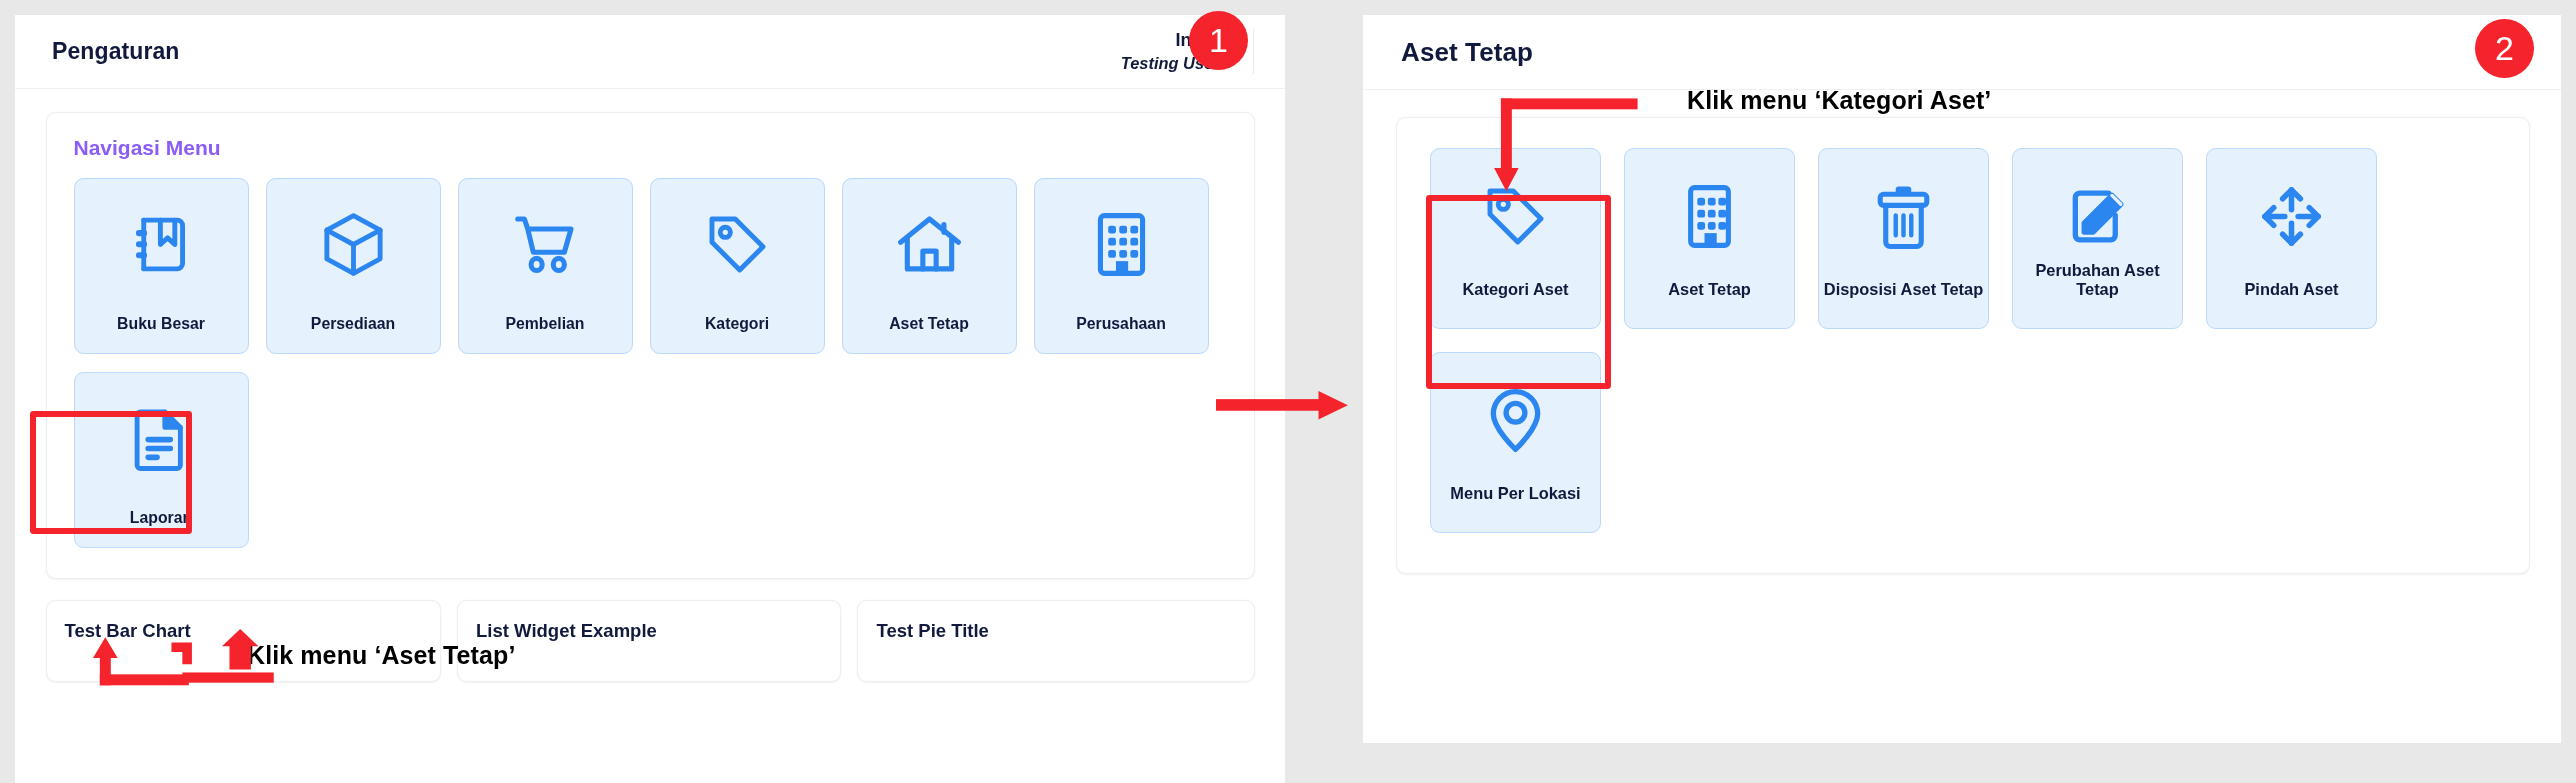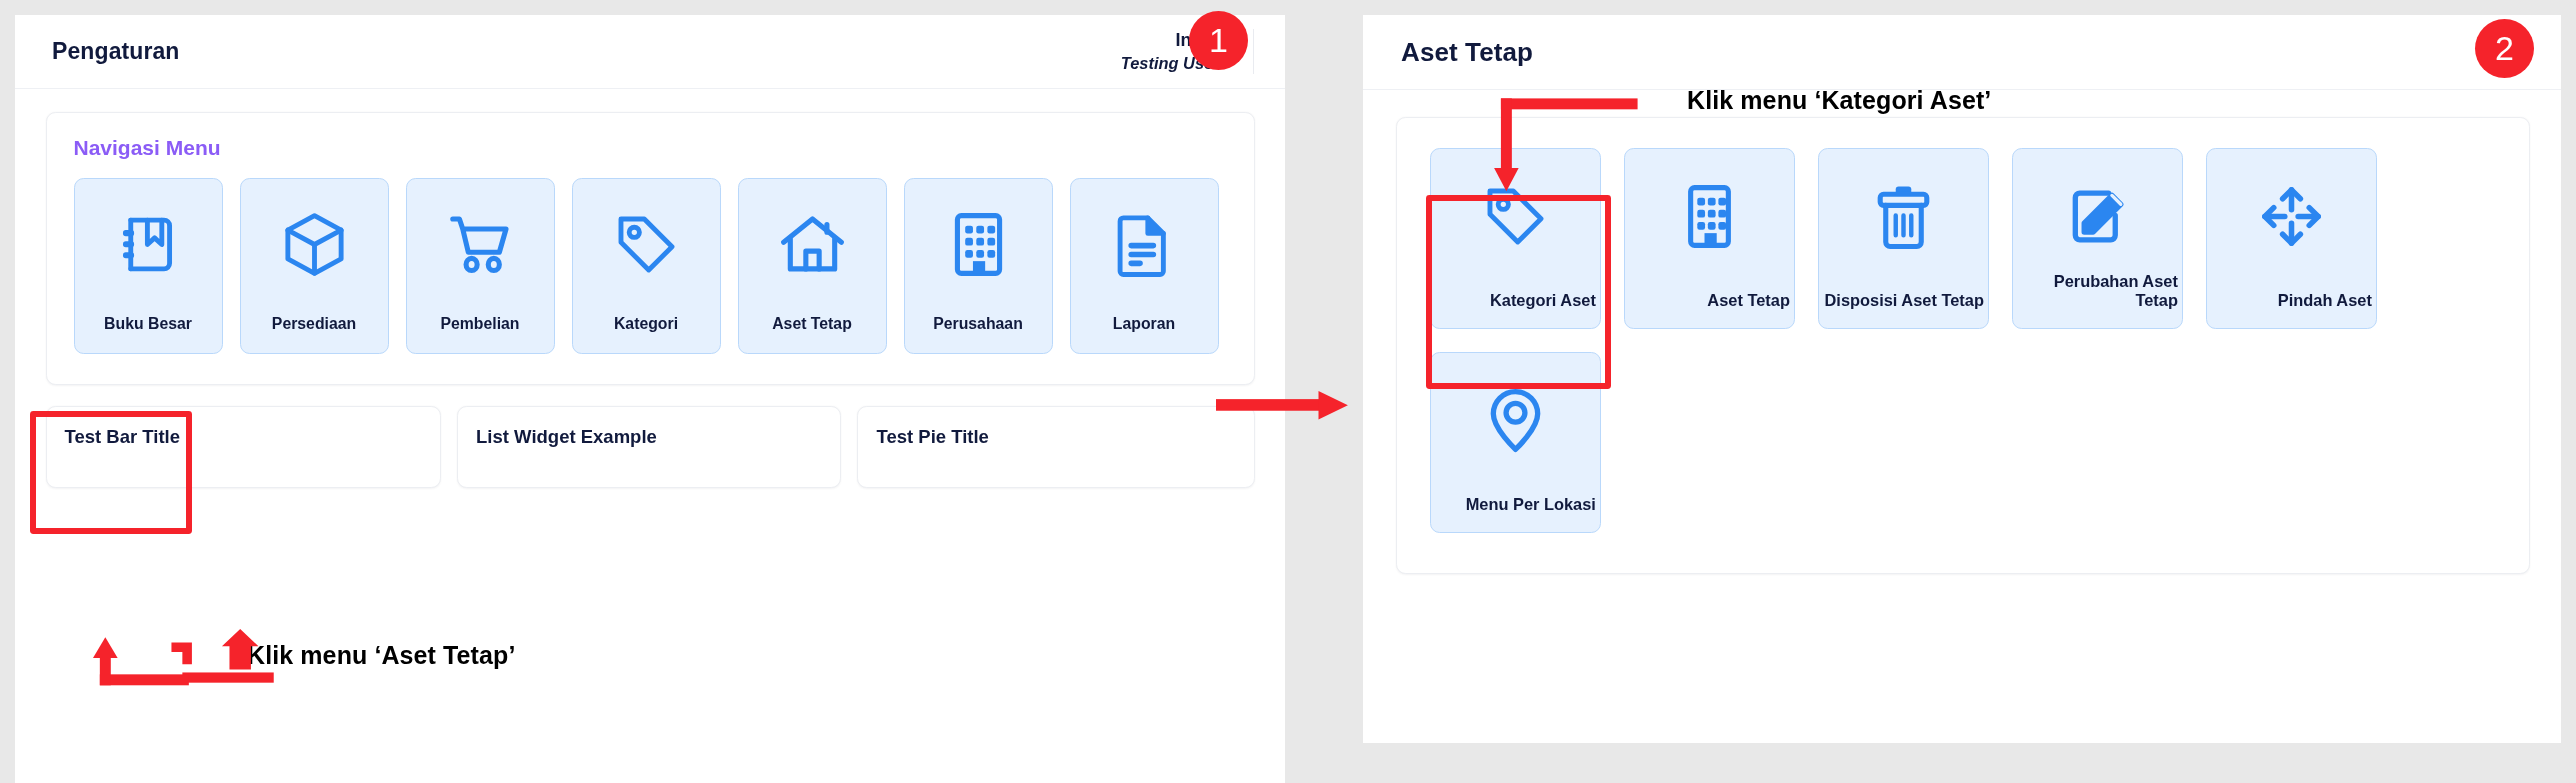--- a/index.html
+++ b/index.html
@@ -77,40 +77,40 @@
     background: #e6f1fe;
     border: 1px solid #b9d8fb;
     border-radius: 9.6px;
     display: flex;
     flex-direction: column;
     align-items: center;
     justify-content: flex-start;
     position: relative;
     cursor: pointer;
   }
-  #nav-card .tile { width: 149px; height: 176px; padding-top: 30px; }
+  #nav-card .tile { width: 175px; height: 176px; padding-top: 30px; }
   #aset-card .tile { width: 171px; height: 181px; padding-top: 31.5px; }
 
   .tile-icon { display: flex; align-items: center; justify-content: center; }
   #nav-card .tile-icon { width: 71px; height: 71px; }
   #aset-card .tile-icon { width: 71px; height: 71px; }
   .tile-icon svg { width: 100%; height: 100%; display: block; }
 
   .tile-label {
     position: absolute;
     bottom: 19px;
     left: 0; right: 0;
     text-align: center;
     font-size: 15.8px;
     font-weight: 600;
     color: #111a3d;
     padding: 0 4.1px;
     line-height: 1.2;
   }
-  #aset-card .tile-label { font-size: 16.4px; bottom: 17px; text-align: right; }
+  #aset-card .tile-label { font-size: 16.4px; bottom: 28px; }
 
   
   .hl-box {
     position: absolute;
     border: 6.2px solid #f5232b;
     border-radius: 3.4px;
     pointer-events: none;
     z-index: 30;
   }
   #hl-aset-tetap { left: 30px; top: 411px; width: 162px; height: 123px; }
@@ -265,21 +265,21 @@
             </div>
             <div class="tile-label">Laporan</div>
           </div>
 
 
         </div>
       </div>
 
       <div class="widget-row">
         <div class="widget" id="widget-bar">
-          <div class="widget-title">Test Bar Title</div>
+          <div class="widget-title">Test Bar Chart</div>
         </div>
         <div class="widget" id="widget-list">
           <div class="widget-title">List Widget Example</div>
         </div>
         <div class="widget" id="widget-pie">
           <div class="widget-title">Test Pie Title</div>
         </div>
       </div>
 
     </div>

